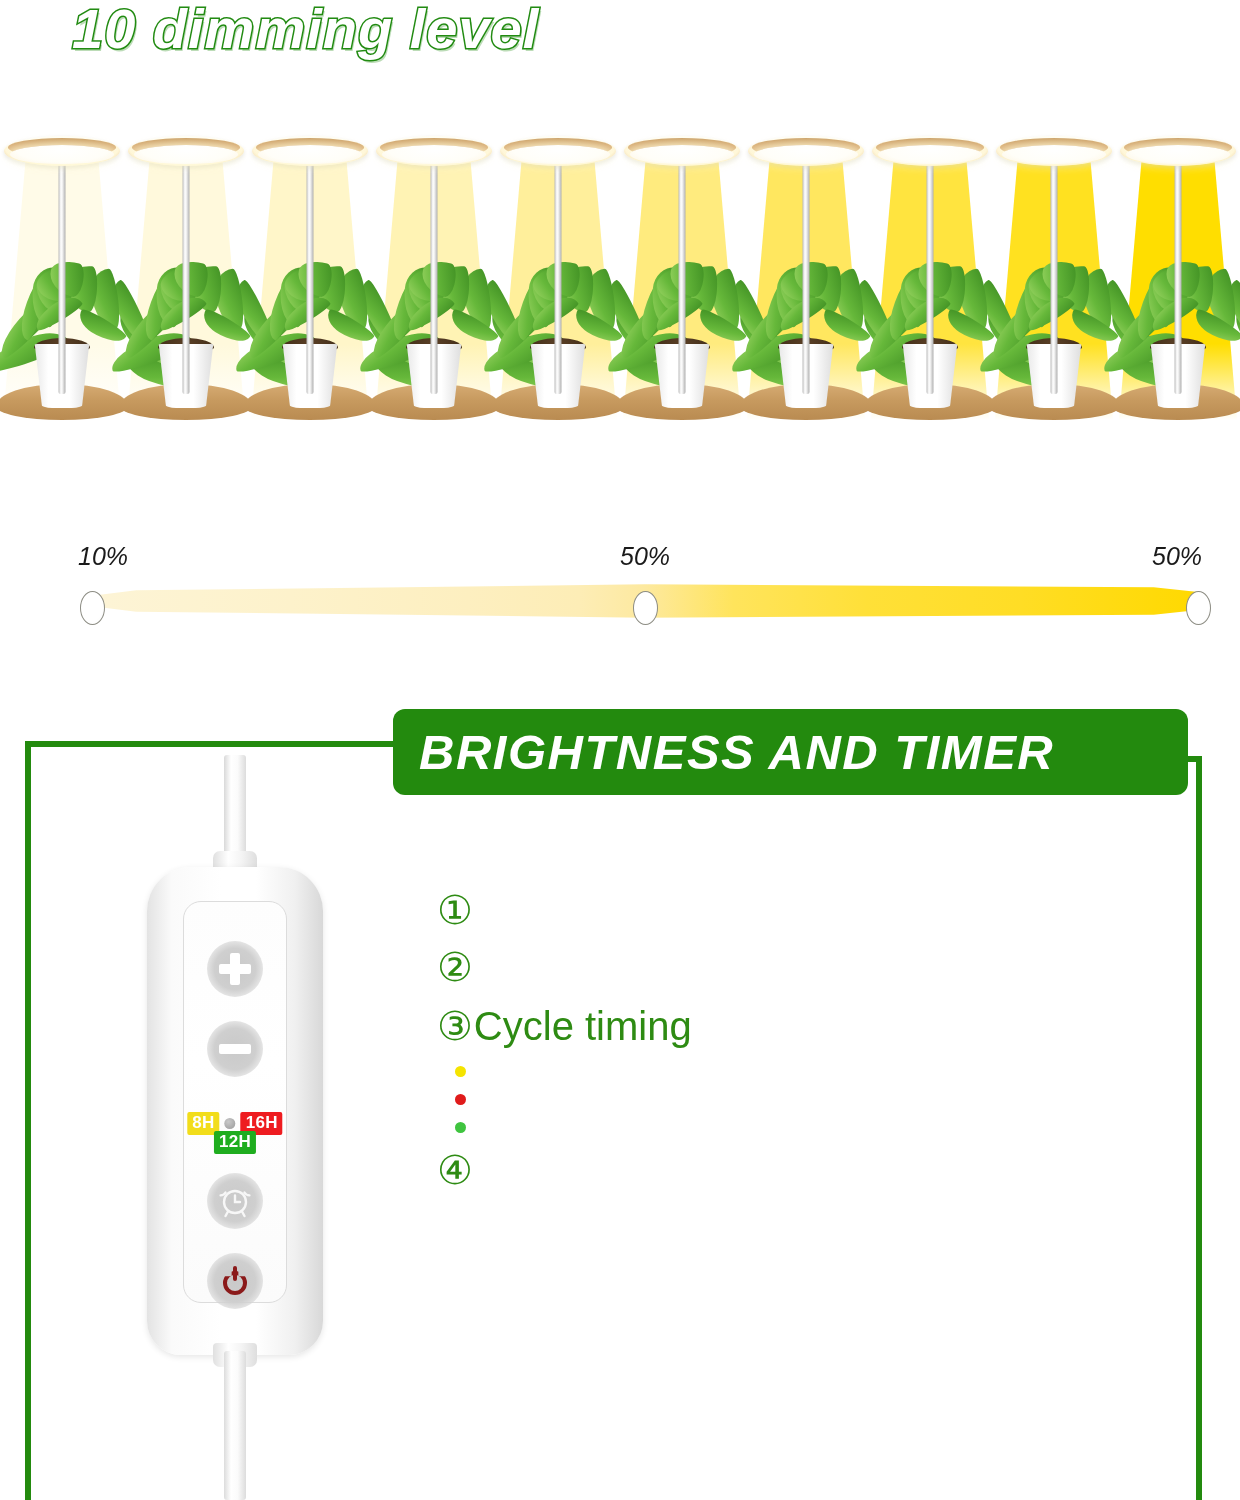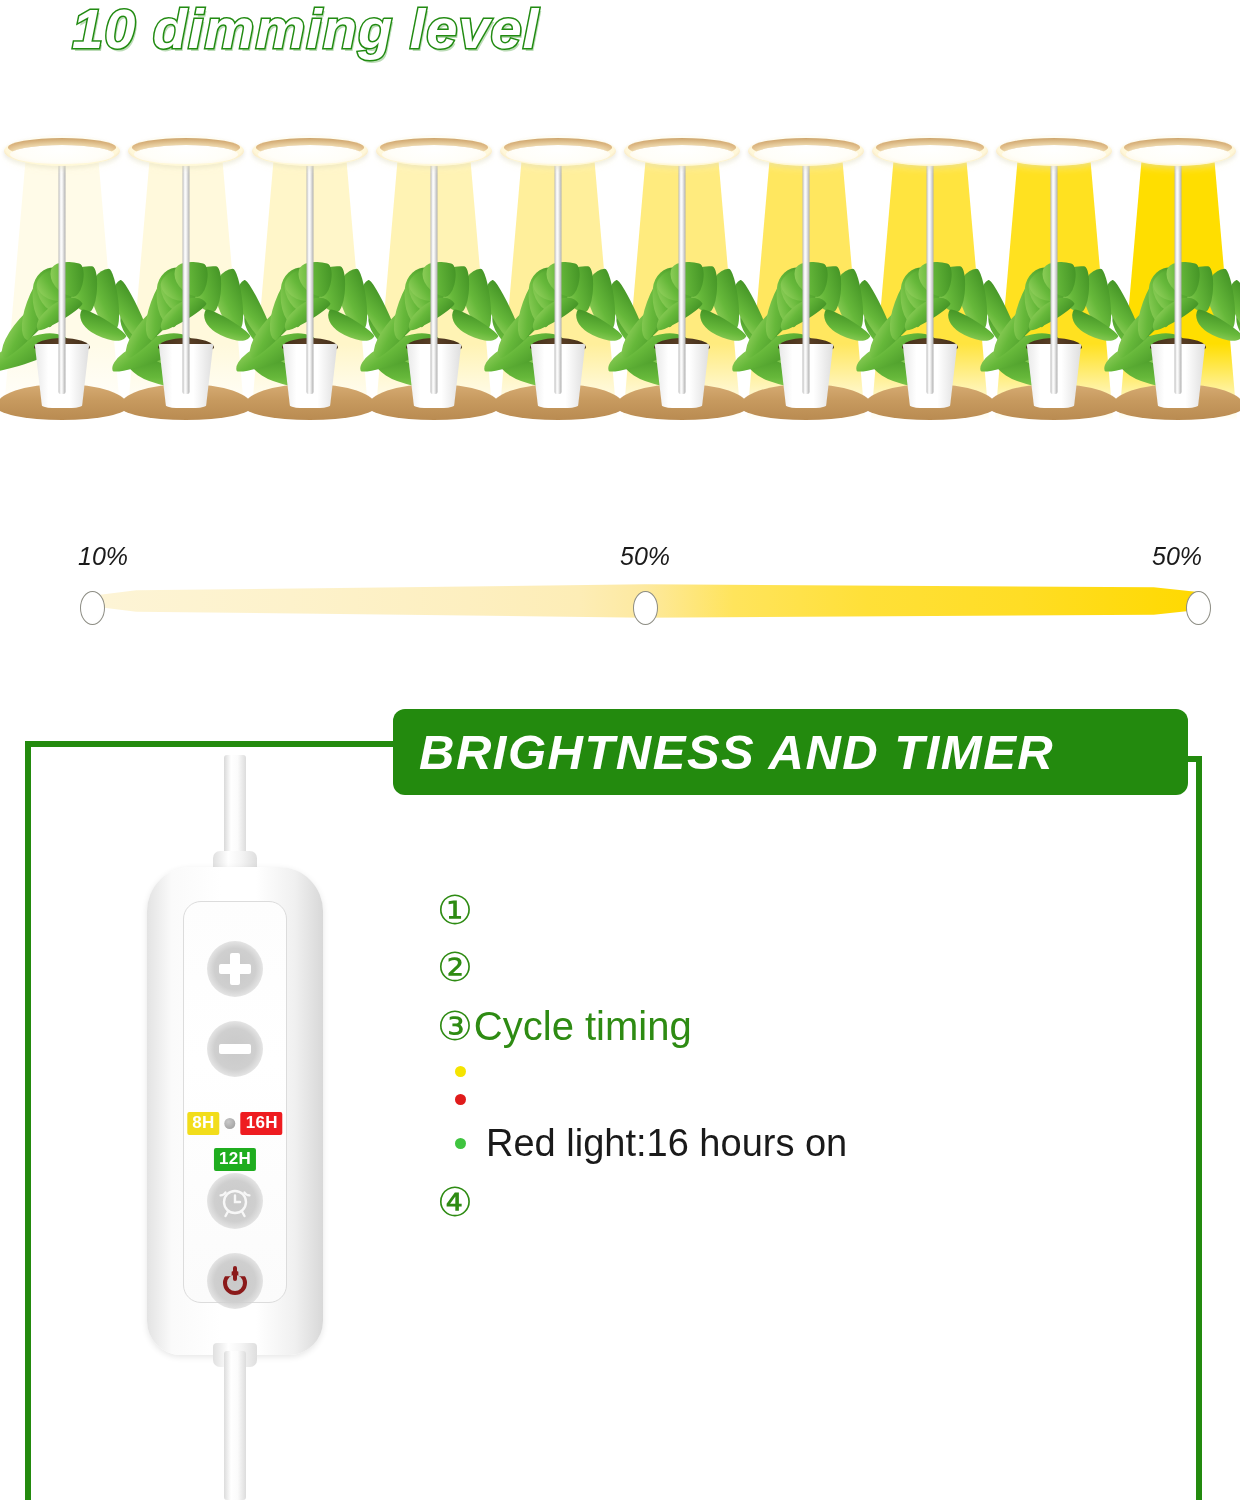--- a/index.html
+++ b/index.html
@@ -559,21 +559,21 @@
 
   <div class="btn-circle" style="top:266px;">
     <span class="minus-h"></span>
   </div>
 
   <div class="badge-row" style="top:357px;">
     <span class="badge y">8H</span>
     <span class="led"></span>
     <span class="badge r">16H</span>
   </div>
-  <div class="badge-row" style="top:393px;">
+  <div class="badge-row" style="top:376px;">
     <span class="badge g">12H</span>
   </div>
 
   <div class="btn-circle" style="top:418px;">
     <svg width="38" height="38" viewBox="0 0 38 38">
       <g fill="none" stroke="#f7f7f7" stroke-width="2.4" stroke-linecap="round">
         <circle cx="19" cy="20" r="11"></circle>
         <path d="M9.5 10.5 A6 6 0 0 1 4.6 13.4"></path>
         <path d="M28.5 10.5 A6 6 0 0 0 33.4 13.4"></path>
         <path d="M12 29.5 L9.5 34"></path>
@@ -607,19 +607,18 @@
   </div>
 
   <div class="sub-item">
     <span class="dot" id="dot0" style="background: rgb(245, 228, 0);"></span>
   </div>
   <div class="sub-item">
     <span class="dot" id="dot1" style="background: rgb(224, 27, 27);"></span>
   </div>
   <div class="sub-item">
     <span class="dot" id="dot2" style="background: rgb(63, 196, 63);"></span>
-    <span>Red light:16 hours on</span>
   </div>
 
   <div class="ins-item">
     <span class="ins-num">④</span>
   </div>
 </div>
 
 </body></html>

